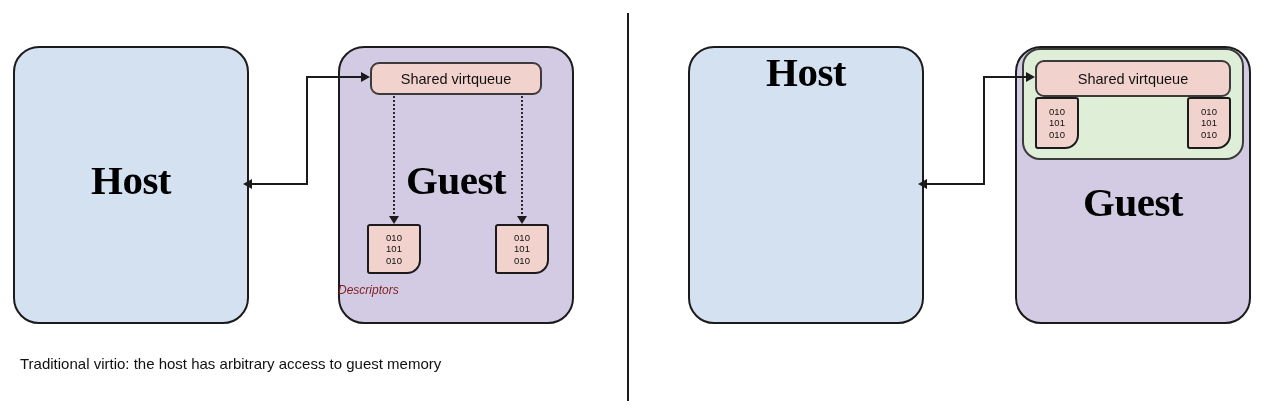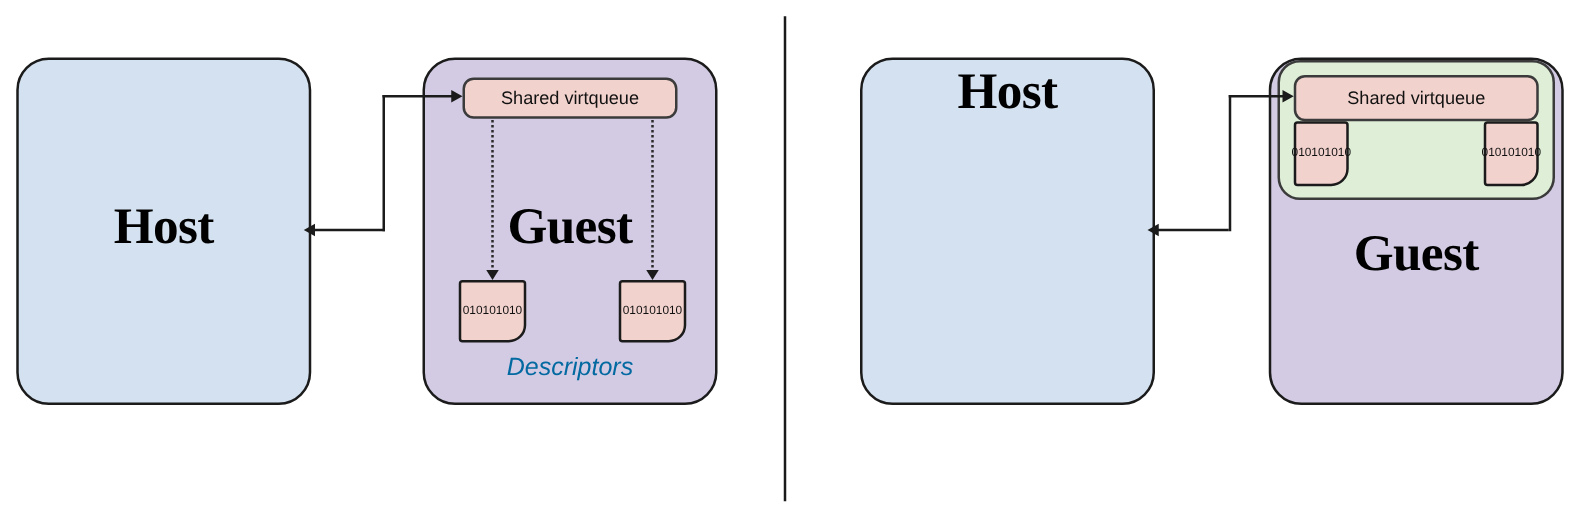--- a/index.html
+++ b/index.html
@@ -89,39 +89,39 @@
   }
 
   
   .desc {
     position: absolute;
     background: #f2d2cd;
     border: 2px solid #1b1b1b;
     box-sizing: border-box;
     border-radius: 3px 3px 14px 3px;
     display: flex;
+    flex-direction: column;
     align-items: center;
     justify-content: center;
     line-height: 1.22;
     font-size: 9.5px;
     color: #111;
   }
   .desc span { display: block; }
 
   .desc-l1 { left: 367px; top: 224px; width: 54px; height: 50px; }
   .desc-l2 { left: 495px; top: 224px; width: 54px; height: 50px; }
 
   .descriptors-label {
     position: absolute;
     left: 338px; top: 283px;
     width: 236px;
-    text-align: center;
-    font-size: 20px;
+    font-size: 12px;
     font-style: italic;
-    color: #0369a1;
+    color: #7f1d1d;
   }
 
   
   .dotline {
     position: absolute;
     width: 0;
     border-left: 2px dotted #2a2a2a;
   }
   .dot-l1 { left: 393px; top: 96px; height: 122px; }
   .dot-l2 { left: 521px; top: 96px; height: 122px; }
@@ -225,20 +225,21 @@
     </div>
 
     <div class="descriptors-label">Descriptors</div>
 
     <div class="seg seg-h" style="left:306px; top:76px; width:60px;"></div>
     <div class="seg seg-v" style="left:306px; top:76px; height:109px;"></div>
     <div class="seg seg-h" style="left:248px; top:183px; width:60px;"></div>
     <div class="arrow-right-head" style="left:361px; top:72px;"></div>
     <div class="arrow-left-head" style="left:243px; top:179px;"></div>
 
+    <div class="caption caption-left">Traditional virtio: the host has arbitrary access to guest memory</div>
   </div>
 
   <div class="divider"></div>
 
   <div class="panel panel-right" style="left:0;">
 
     <div class="bigbox host-box-r">
       <div class="bigbox-label">Host</div>
     </div>
 

